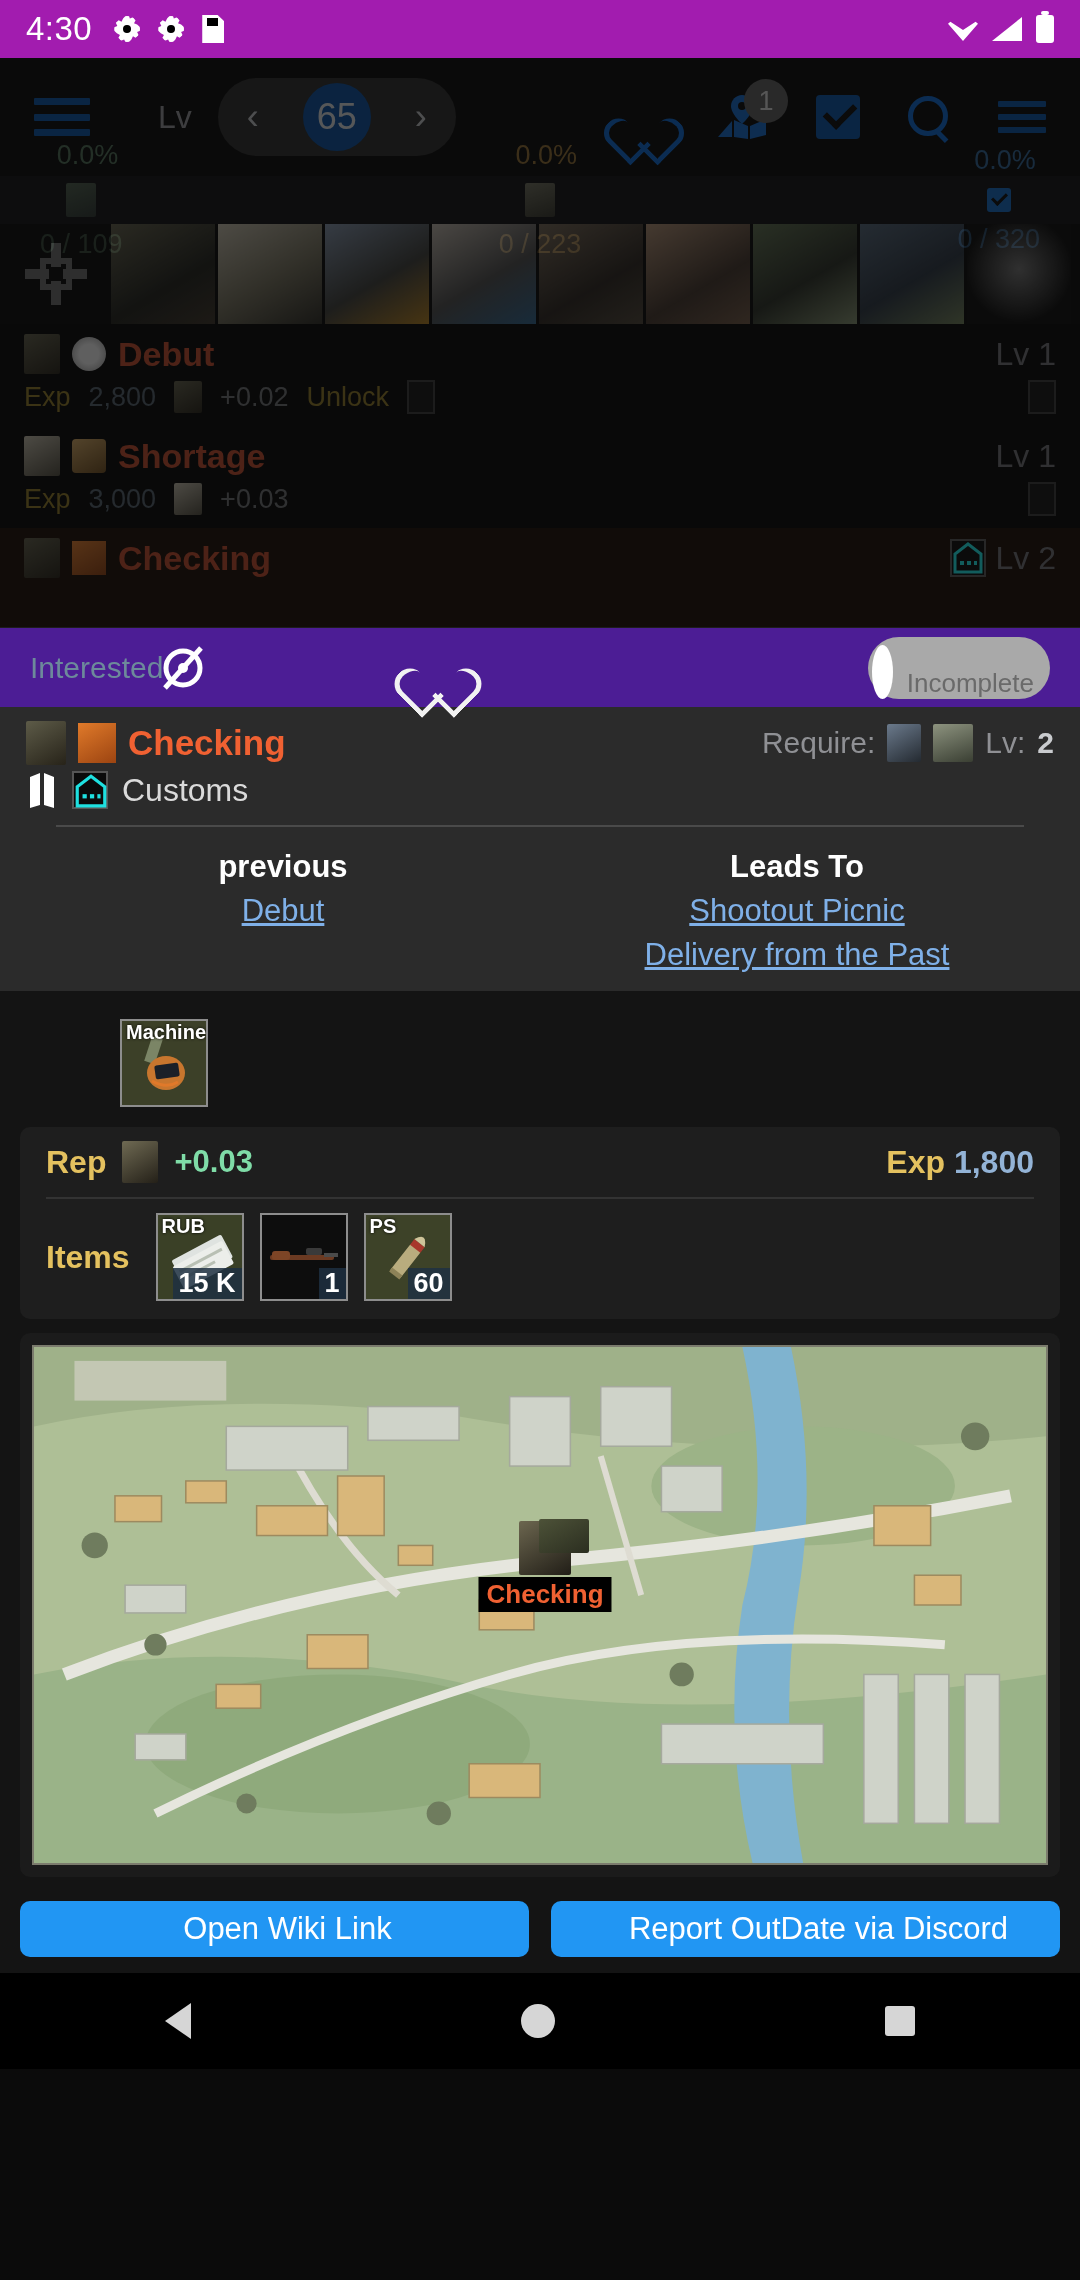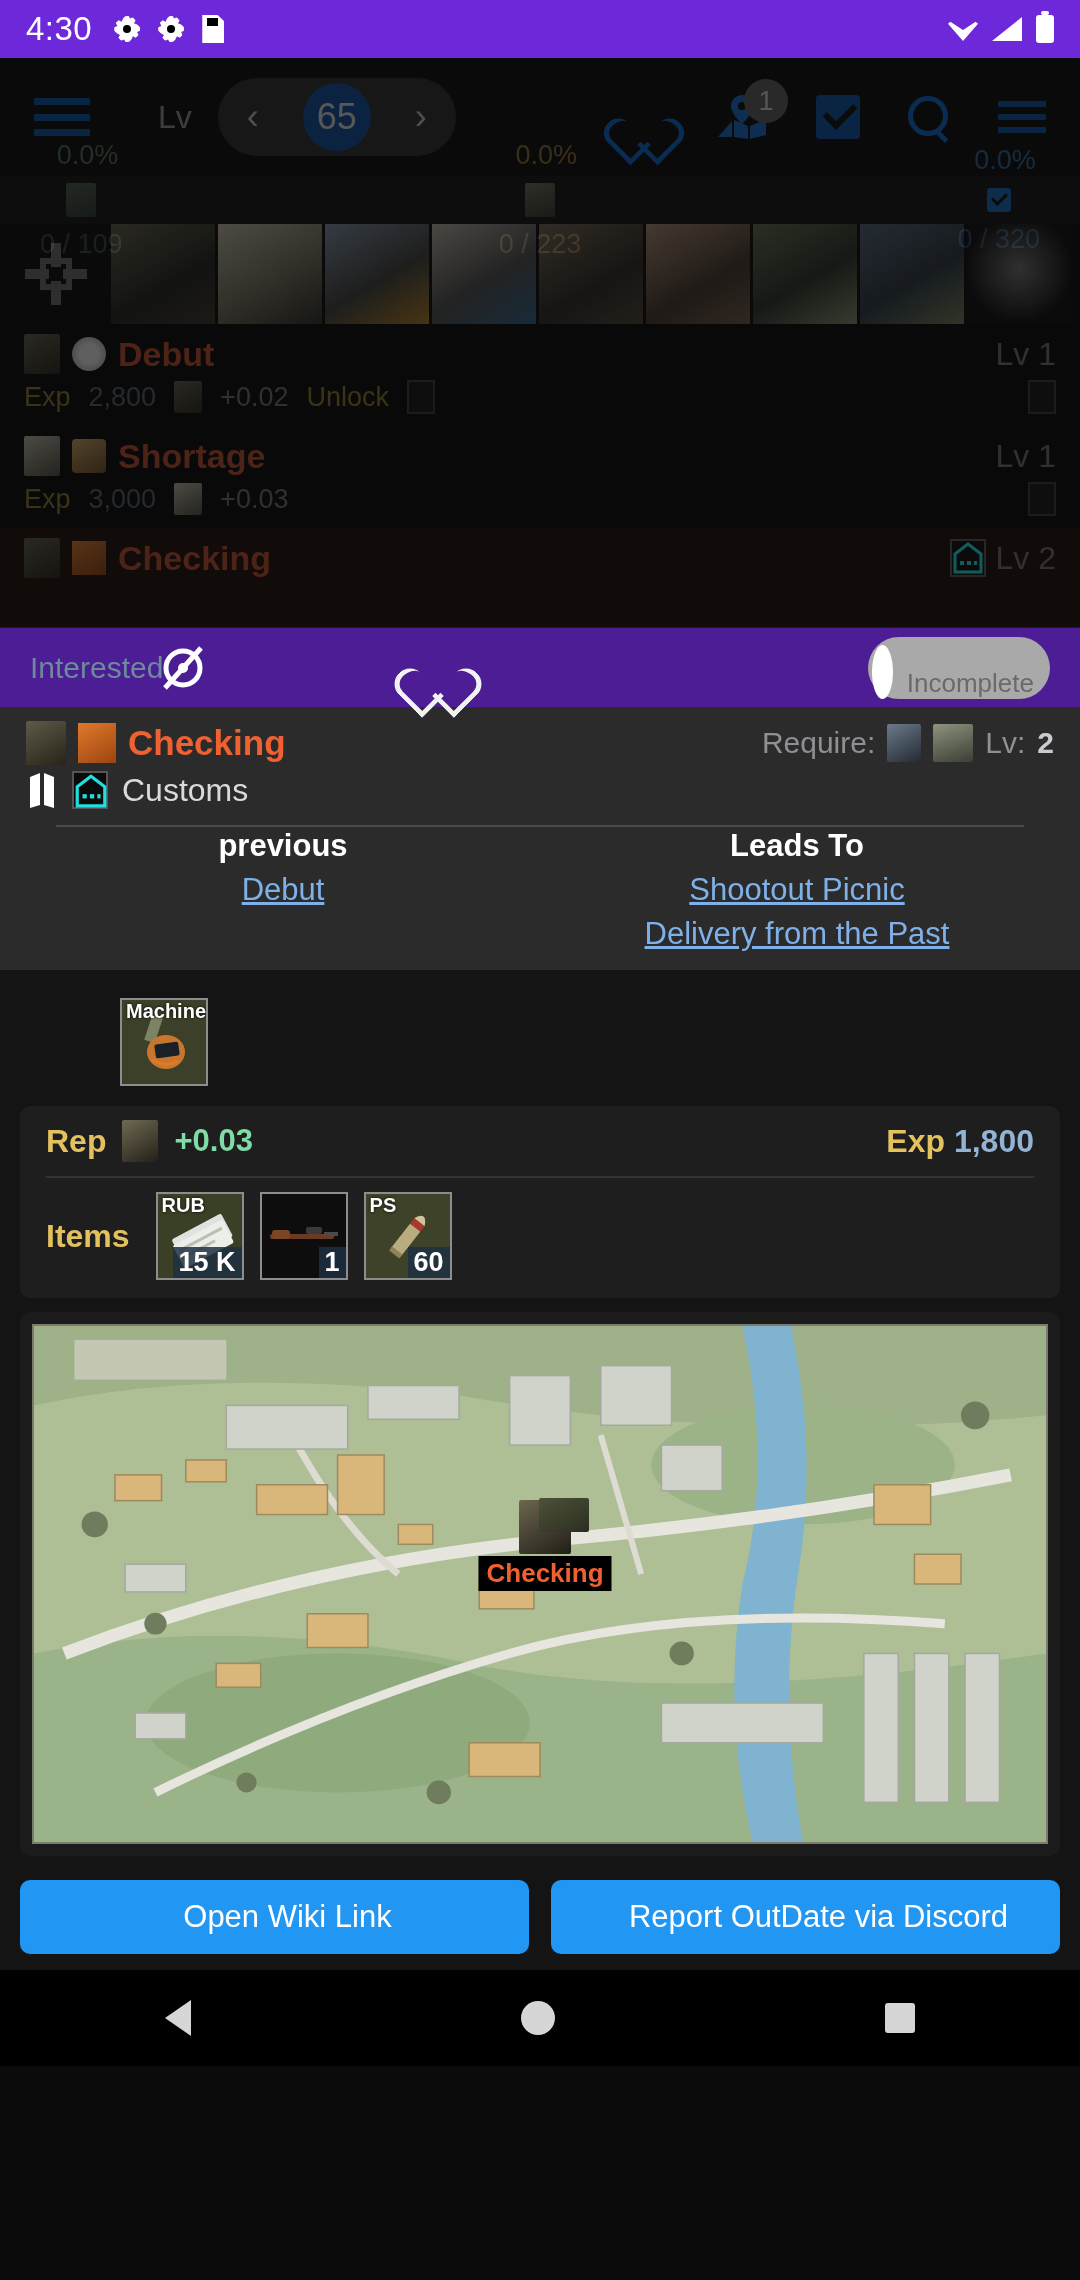--- a/index.html
+++ b/index.html
@@ -7,21 +7,21 @@
     width: 1080px; height: 2280px;
     background: #000;
     font-family: "Liberation Sans", sans-serif;
     overflow: hidden;
   }
   #app { position: relative; width: 1080px; height: 2280px; background: #0b0b0b; }
 
   
   .statusbar {
     height: 58px; display: flex; align-items: center;
-    padding: 0 26px; background: #6d28d9; color: #fff;
+    padding: 0 26px; background: #a21caf; color: #fff;
   }
   .sb-time { font-size: 33px; letter-spacing: .5px; }
   .sb-icons { display: flex; align-items: center; gap: 18px; margin-left: 22px; }
   .sb-right { margin-left: auto; display: flex; align-items: center; gap: 14px; }
   .gear { width: 26px; height: 26px; position: relative; }
   .gear::before {
     content: ""; position: absolute; inset: 0; border-radius: 50%;
     background: #fff;
     clip-path: polygon(43% 0,57% 0,60% 10%,72% 5%,82% 17%,76% 28%,88% 33%,
                        100% 43%,100% 57%,88% 62%,94% 74%,82% 84%,72% 78%,
@@ -170,21 +170,21 @@
   .d-title { font-size: 35px; font-weight: bold; color: #f06132; }
   .d-req { margin-left:auto; display:flex; align-items:center; gap: 12px; color:#8f9094; font-size: 30px;}
   .d-req-av { width: 34px; height: 38px; border-radius:2px; }
   .d-req-it { width: 40px; height: 38px; border-radius:2px; }
   .d-req-lv { color:#c9cbce; font-weight:bold; }
   .d-map { display:flex; align-items:center; gap: 14px; margin-top: 6px; }
   .mapmark { width: 32px; height: 38px; }
   .cust-ic { width: 36px; height: 38px; }
   .d-mapname { color: #dadada; font-size: 32px; }
   .d-div { height: 2px; background: #4a4a4a; margin: 16px 30px 0; }
-  .chain { display:flex; margin-top: 1px; }
+  .chain { display:flex; margin-top: 22px; }
   .chain-col { flex: 1; text-align: center; }
   .chain-h { color:#fff; font-size: 31px; font-weight: bold; }
   .chain-l { color:#7fb0e8; font-size: 31px; text-decoration: underline; margin-top: 8px;}
 
   
   .obj-wrap { background: #141414; padding: 14px 20px 16px; }
   .obj-card { background: #1e1e1e; border-radius: 10px; padding: 4px 0; }
   .obj {
     display:flex; align-items:center; gap: 12px; padding: 12px 22px 12px 68px;
     color: #fff; font-size: 29px; font-weight: bold;
@@ -230,21 +230,21 @@
   .marker .m-av { width: 52px; height: 54px; border-radius:2px; display:block; }
   .marker .m-it { width: 50px; height: 34px; position:absolute; right:-18px; bottom: 22px; border-radius:2px;}
   .marker .m-lbl {
     position:absolute; left: 50%; top: 56px; transform: translateX(-50%);
     background:#000; color:#f06132; font-size: 26px; font-weight: bold; padding: 2px 8px; white-space: nowrap;
   }
 
   
   .btnrow { display:flex; gap: 22px; padding: 12px 20px 16px; background:#141414; }
   .btn {
-    flex:1; height: 74px; border-radius: 10px; background: #2196f3; border: none;
+    flex:1; height: 56px; border-radius: 10px; background: #2196f3; border: none;
     color:#fff; font-size: 31px; font-family:"Liberation Sans", sans-serif; cursor:pointer;padding-left:26px;
   }
 
   
   .navbar { height: 96px; background:#000; display:flex; align-items:center; justify-content:space-around; }
   .nav-back { width:0;height:0;border-top:18px solid transparent;border-bottom:18px solid transparent;border-right:26px solid #d6d6d6;}
   .nav-home { width:34px;height:34px;border-radius:50%;background:#d6d6d6;}
   .nav-rec { width:30px;height:30px;background:#d6d6d6;border-radius:3px;}
 
   .dim { opacity: .38; }

